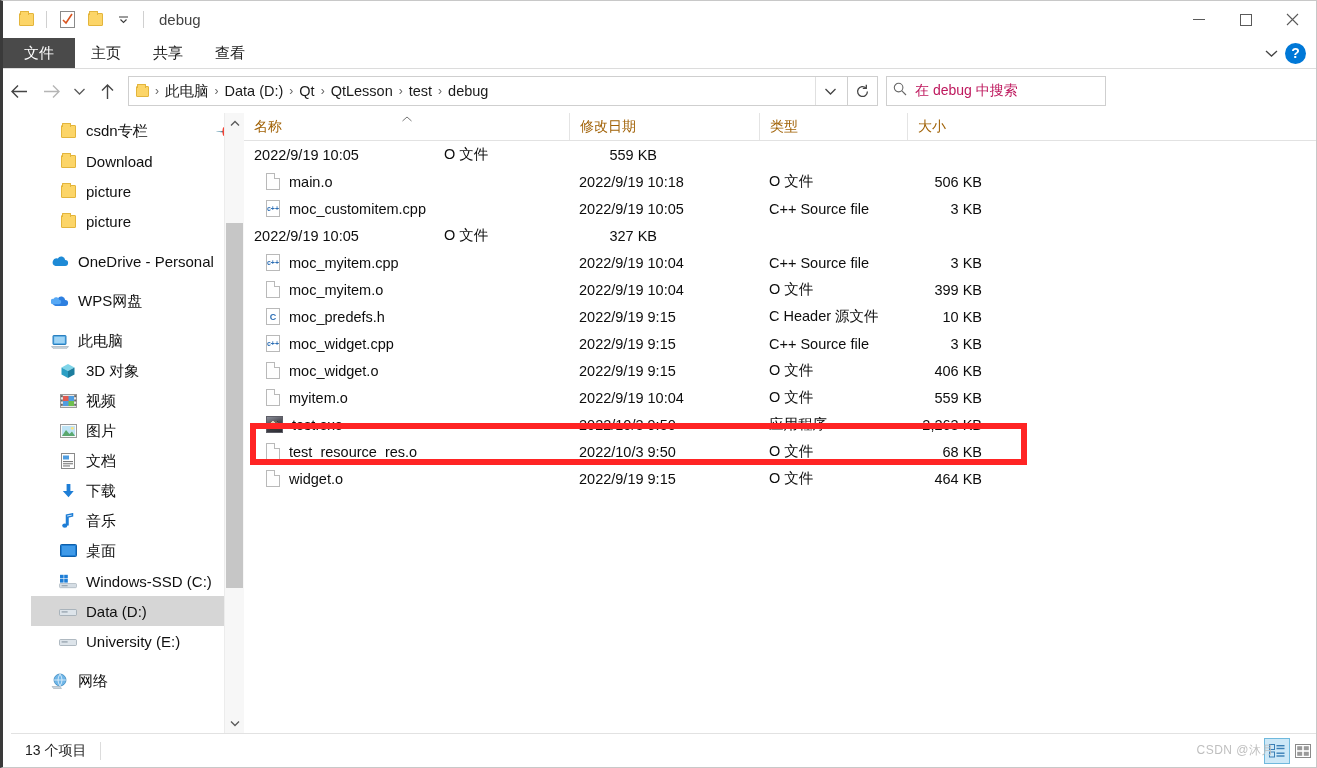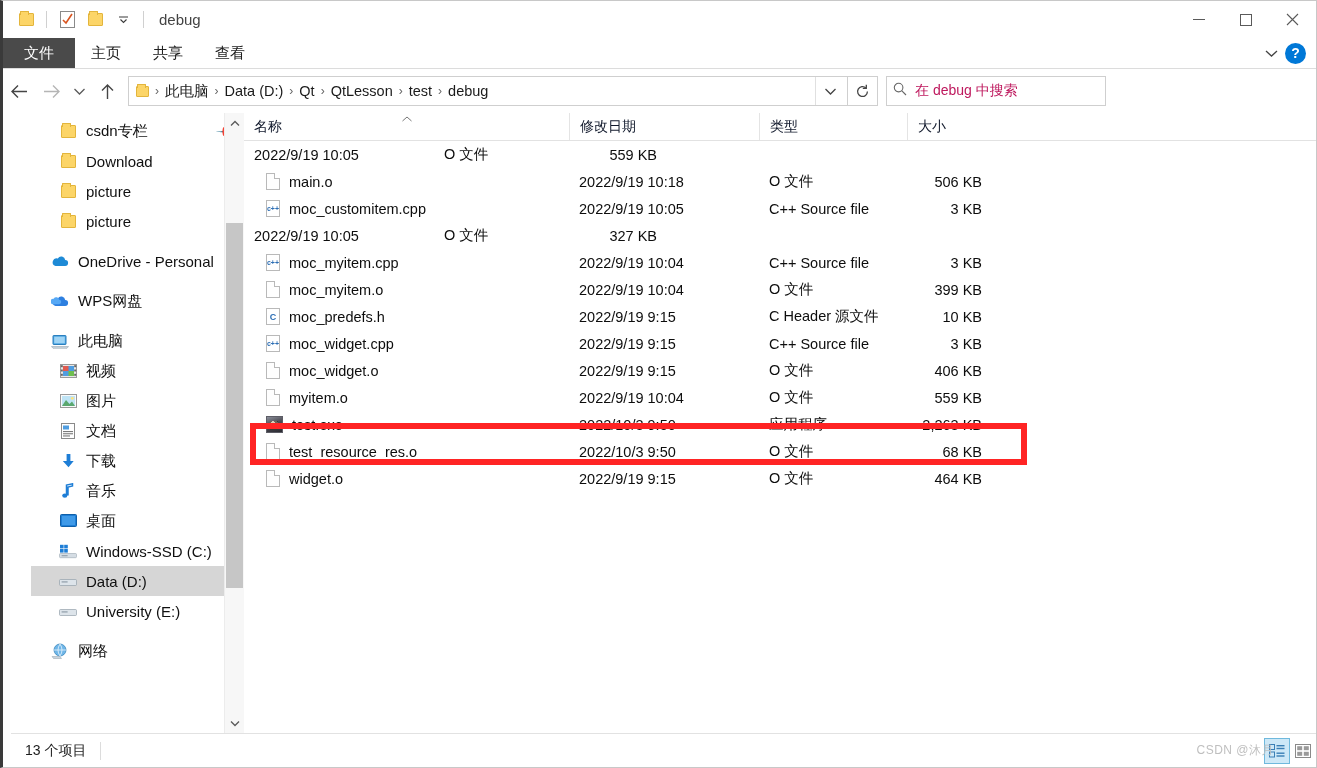--- a/index.html
+++ b/index.html
@@ -152,21 +152,21 @@
     top: 110px; height: 365px; background: #c6c6c6;
   }
 
   
   .filepane { flex: 1; position: relative; background: #ffffff; overflow: hidden; }
   .colhead {
     display: flex; height: 28px; align-items: stretch;
     border-bottom: 1px solid #e2e2e2; position: relative;
   }
   .col {
-    font-size: 14px; color: #0f172a; display: flex; align-items: center;
+    font-size: 14px; color: #a16207; display: flex; align-items: center;
     padding-left: 10px; border-left: 1px solid #e4e4e4; position: relative;
   }
   .col:first-child { border-left: none; }
   .col .sortmark {
     position: absolute; top: 1px; left: 50%; transform: translateX(-50%);
     color: #777; font-size: 9px;
   }
   .c-name { flex: 0 0 325px; }
   .c-date { flex: 0 0 190px; }
   .c-type { flex: 0 0 148px; }
@@ -421,20 +421,30 @@
           <svg width="18" height="15" viewBox="0 0 18 15">
             <rect x="2" y="1.5" width="13" height="9" rx="0.6" fill="#4aa3e0" stroke="#2a7fbe"></rect>
             <rect x="3.2" y="2.7" width="10.6" height="6.6" fill="#9fd4f5"></rect>
             <path d="M0.5 12.5 h17 l-1.5 1.8 h-14 z" fill="#c9d4de" stroke="#9aa7b2" stroke-width="0.6"></path>
           </svg>
         </span>
         <span class="lbl">此电脑</span>
       </div>
       <div class="navitem l2">
         <span class="ico">
+          <svg width="16" height="16" viewBox="0 0 16 16">
+            <path d="M8 1 L14.5 4.5 L8 8 L1.5 4.5 z" fill="#7fd4e8"></path>
+            <path d="M1.5 4.5 L8 8 V15 L1.5 11.5 z" fill="#2b9fc4"></path>
+            <path d="M14.5 4.5 L8 8 V15 L14.5 11.5 z" fill="#1c7d9e"></path>
+          </svg>
+        </span>
+        <span class="lbl">3D 对象</span>
+      </div>
+      <div class="navitem l2">
+        <span class="ico">
           <svg width="17" height="14" viewBox="0 0 17 14">
             <rect x="0.5" y="0.5" width="16" height="13" fill="#e8e8e8" stroke="#9a9a9a"></rect>
             <rect x="3" y="2" width="11" height="10" fill="#4f9de0"></rect>
             <rect x="3" y="2" width="5.5" height="5" fill="#e05b4f"></rect>
             <rect x="8.5" y="7" width="5.5" height="5" fill="#6fbf4f"></rect>
             <rect x="0.8" y="1.2" width="2" height="2" fill="#666"></rect>
               <rect x="0.8" y="5.5" width="2" height="2" fill="#666"></rect>
               <rect x="0.8" y="9.8" width="2" height="2" fill="#666"></rect>
             <rect x="14.2" y="1.2" width="2" height="2" fill="#666"></rect>
               <rect x="14.2" y="5.5" width="2" height="2" fill="#666"></rect>

